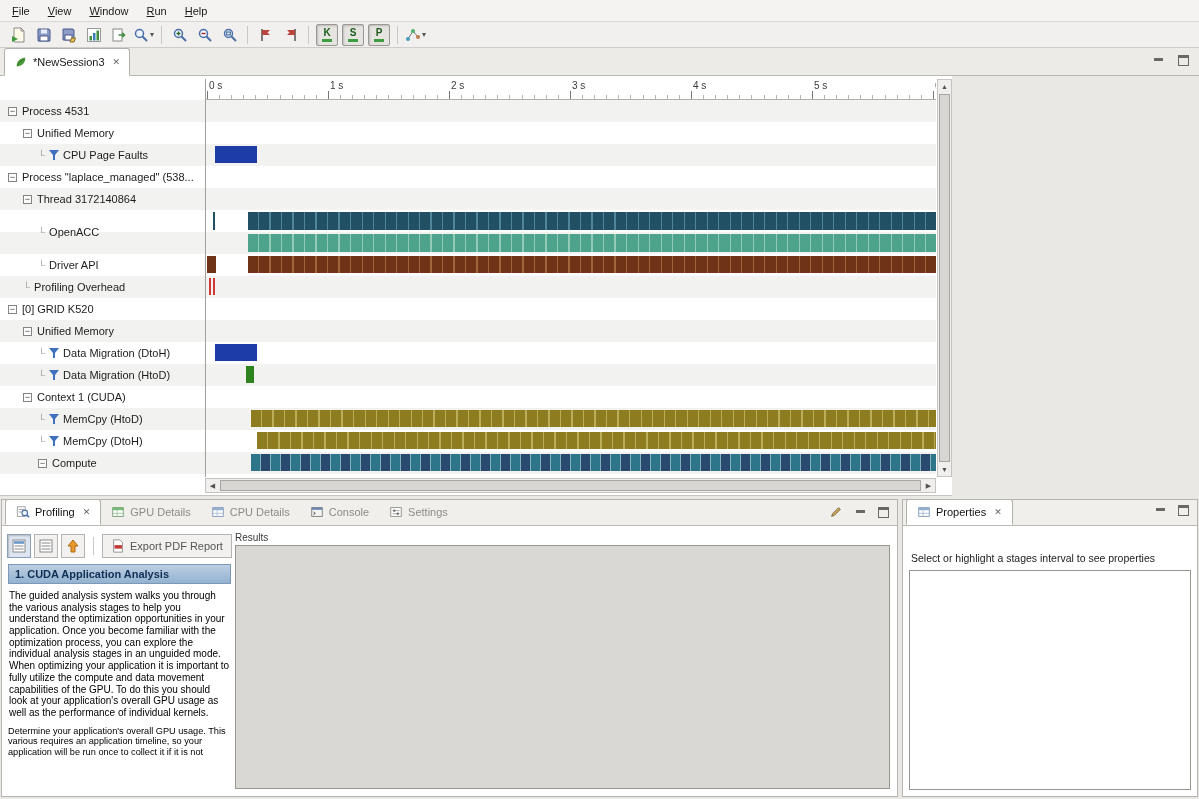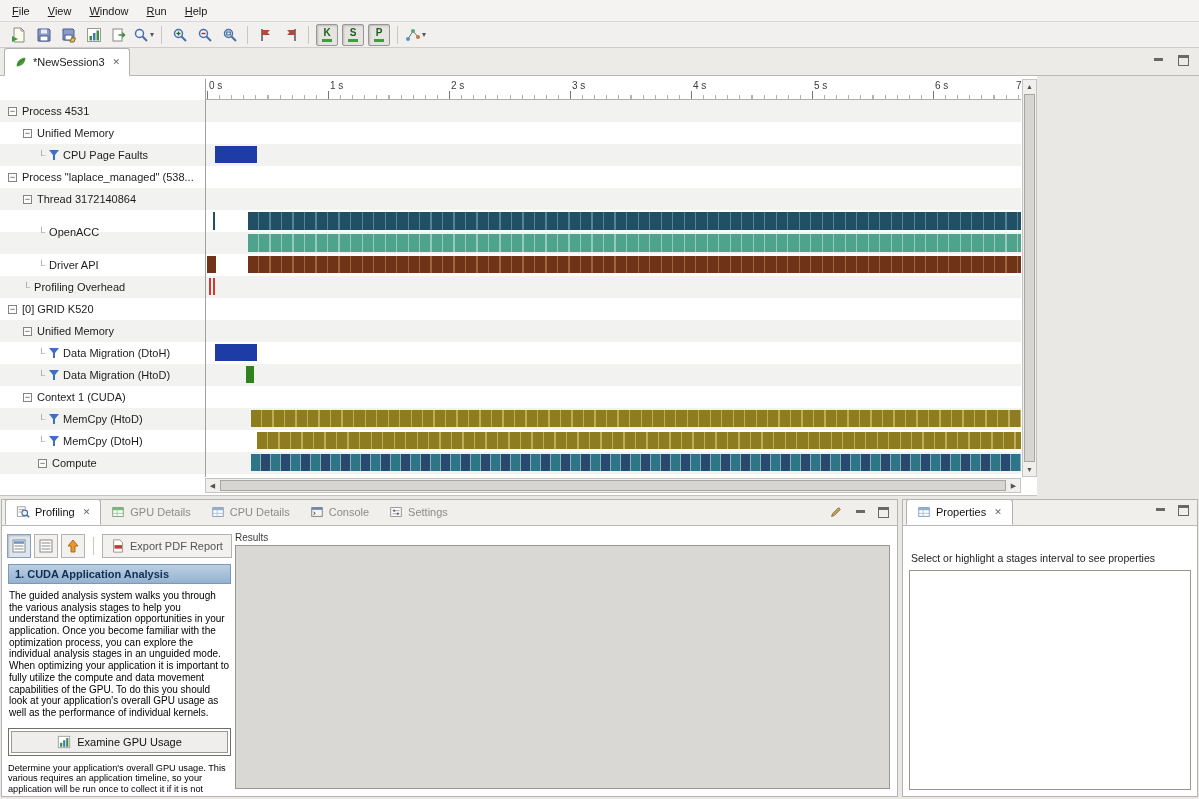--- a/index.html
+++ b/index.html
@@ -21,21 +21,21 @@
 
 .editor-tabbar{position:absolute;top:48px;left:0;right:0;height:28px;background:#edebe8;border-bottom:1px solid #b9b7b2;}
 .editor-tab{position:absolute;left:4px;bottom:-1px;height:28px;background:#fff;border:1px solid #b2b0ab;border-bottom:1px solid #fff;border-radius:3px 3px 0 0;display:flex;align-items:center;gap:5px;padding:0 9px;}
 .icon14 svg{width:14px;height:14px;}
 .tab-close{font-size:9px;color:#666;margin-left:3px;}
 .winbtns{position:absolute;right:10px;top:7px;display:flex;gap:14px;align-items:center;}
 .minbtn{width:11px;height:11px;position:relative;}
 .minbtn::after{content:"";position:absolute;left:1px;top:3px;width:9px;height:3px;background:#6a6864;}
 .maxbtn{width:11px;height:11px;border:1px solid #6a6864;border-top:3px solid #6a6864;}
 
-.timeline-panel{position:absolute;top:76px;left:0;width:1037px;height:420px;background:#fff;border-bottom:1px solid #c5c3bf;}
+.timeline-panel{position:absolute;top:76px;left:0;width:952px;height:420px;background:#fff;border-bottom:1px solid #c5c3bf;}
 .tl-ruler{position:absolute;top:3px;left:205px;right:16px;height:21px;overflow:hidden;border-bottom:1px solid #b0aeaa;background:#fff;}
 .rlabel{position:absolute;top:1px;font-size:10px;color:#3a3a3a;white-space:nowrap;}
 .tick-minor{position:absolute;bottom:0;left:2px;right:0;height:4px;background:repeating-linear-gradient(90deg,#b5b3af 0 1px,transparent 1px 12.1px);}
 .tick-major{position:absolute;bottom:0;left:2px;right:0;height:8px;background:repeating-linear-gradient(90deg,#777 0 1px,transparent 1px 121px);}
 .tl-divider{position:absolute;left:205px;top:3px;bottom:18px;width:1px;background:#a2a09c;z-index:5;}
 .tl-rows{position:absolute;top:24px;left:0;right:16px;bottom:18px;overflow:hidden;}
 .tl-row{display:flex;width:100%;}
 .row-label{width:205px;flex:0 0 205px;display:flex;align-items:center;overflow:hidden;white-space:nowrap;}
 .row-track{flex:1;position:relative;overflow:hidden;}
 .lane{position:absolute;left:0;right:0;height:22px;}
@@ -558,33 +558,20 @@
             </svg>
           </span>
         <span>Export PDF Report</span>
       </span>
     </div>
     <div class="results-label">Results</div>
     <div class="results-box"></div>
     <div class="an-col">
       <div class="an-header">1. CUDA Application Analysis</div>
       <div class="an-body">The guided analysis system walks you through the various analysis stages to help you understand the optimization opportunities in your application. Once you become familiar with the optimization process, you can explore the individual analysis stages in an unguided mode. When optimizing your application it is important to fully utilize the compute and data movement capabilities of the GPU. To do this you should look at your application's overall GPU usage as well as the performance of individual kernels.</div>
-      <div class="btn-outer">
-        <div class="examine-btn">
-          <span>
-              <svg viewBox="0 0 16 16">
-                <rect x="1.5" y="1.5" width="13" height="13" fill="#fff" stroke="#999"></rect>
-                <rect x="3.5" y="9" width="2.5" height="4.5" fill="#3e8e3e"></rect>
-                <rect x="7" y="6" width="2.5" height="7.5" fill="#3a7ac0"></rect>
-                <rect x="10.5" y="3.5" width="2.5" height="10" fill="#3e8e3e"></rect>
-              </svg>
-            </span>
-          <span>Examine GPU Usage</span>
-        </div>
-      </div>
       <div class="an-foot">Determine your application's overall GPU usage. This various requires an application timeline, so your application will be run once to collect it if it is not</div>
     </div>
   </div>
 
   <div class="panel props-panel">
     <div class="ptabbar">
       <div class="btab active">
         <span class="icon14">
             <svg viewBox="0 0 16 16">
               <rect x="2" y="3" width="12" height="10" fill="#fff" stroke="#7a94b8"></rect>

